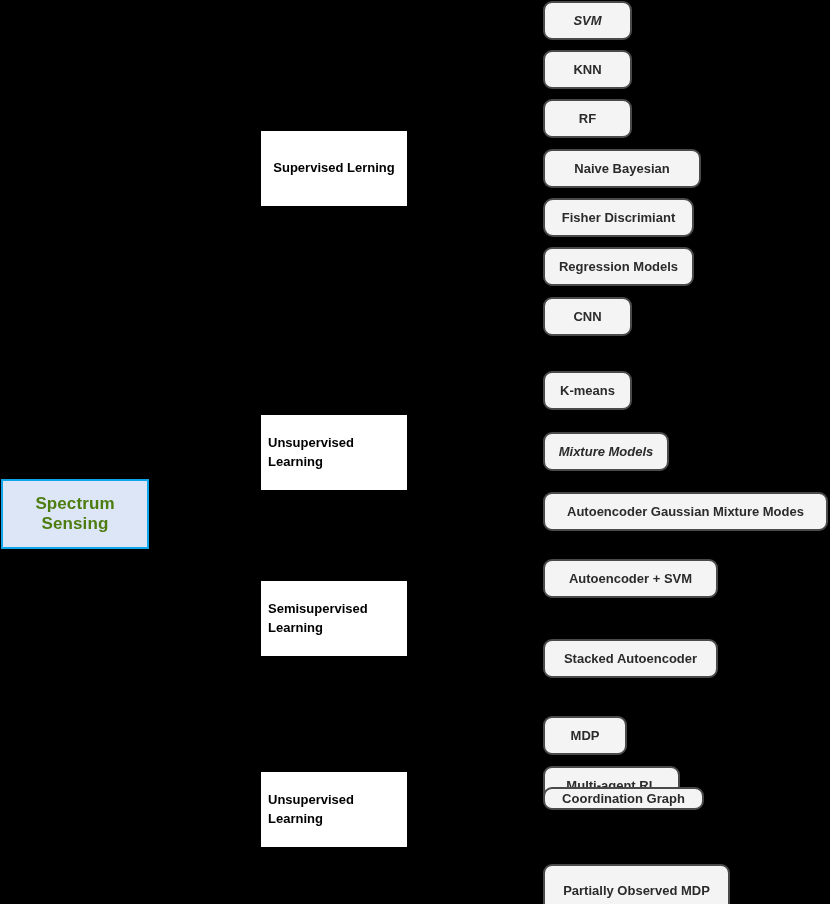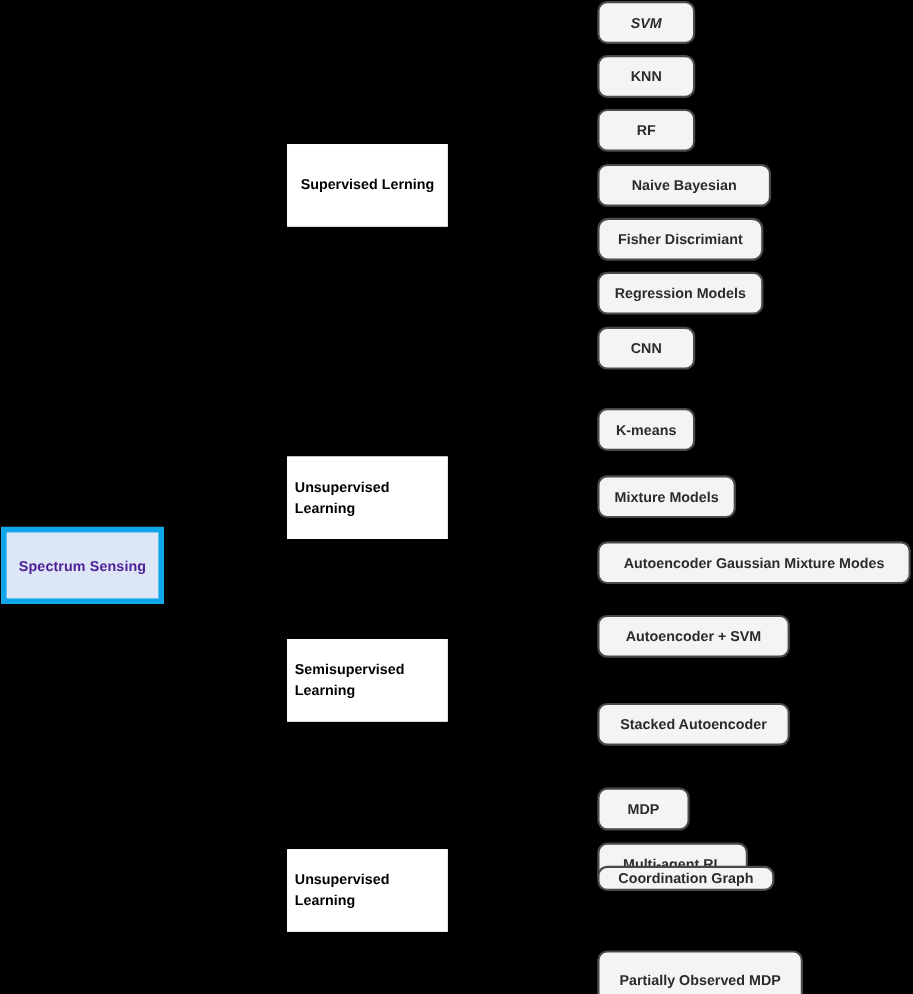--- a/index.html
+++ b/index.html
@@ -16,27 +16,27 @@
     height: 904px;
     background: #000000;
     overflow: hidden;
   }
 
   
   .root-node {
     position: absolute;
     box-sizing: border-box;
     background: #dce6f6;
-    border: 5px solid #0ea5e9;
+    border: 2px solid #0ea5e9;
     display: flex;
     align-items: center;
     justify-content: center;
     text-align: center;
-    color: #4c1d95;
-    font-size: 13px;
+    color: #4d7c0f;
+    font-size: 17px;
     font-weight: bold;
     letter-spacing: 0.1px;
   }
 
   
   .cat-node {
     position: absolute;
     box-sizing: border-box;
     background: #ffffff;
     border: 1px solid #ffffff;
@@ -124,21 +124,21 @@
   <div class="leaf-node" style="left:543px; top:50px; width:89px; height:39px;">KNN</div>
   <div class="leaf-node" style="left:543px; top:99px; width:89px; height:39px;">RF</div>
   <div class="leaf-node" style="left:543px; top:149px; width:158px; height:39px;">Naive Bayesian</div>
   <div class="leaf-node" style="left:543px; top:198px; width:151px; height:39px;border-radius:10px;">Fisher Discrimiant</div>
   <div class="leaf-node" style="left:543px; top:247px; width:151px; height:39px;">Regression Models</div>
   <div class="leaf-node" style="left:543px; top:297px; width:89px; height:39px;">CNN</div>
 
   <div class="cat-node" style="left:261px; top:415px; width:146px; height:75px;">Unsupervised Learning</div>
 
   <div class="leaf-node" style="left:543px; top:371px; width:89px; height:39px;">K-means</div>
-  <div class="leaf-node" style="left:543px; top:432px; width:126px; height:39px;">Mixture Models</div>
+  <div class="leaf-node" style="left:543px; top:432px; width:126px; height:39px;font-style:italic;">Mixture Models</div>
   <div class="leaf-node" style="left:543px; top:492px; width:285px; height:39px;">Autoencoder Gaussian Mixture Modes</div>
 
   <div class="cat-node" style="left:261px; top:581px; width:146px; height:75px;">Semisupervised Learning</div>
 
   <div class="leaf-node" style="left:543px; top:559px; width:175px; height:39px;">Autoencoder + SVM</div>
   <div class="leaf-node" style="left:543px; top:639px; width:175px; height:39px;">Stacked Autoencoder</div>
 
   <div class="cat-node" style="left:261px; top:772px; width:146px; height:75px;">Unsupervised Learning</div>
 
   <div class="leaf-node" style="left:543px; top:716px; width:84px; height:39px;">MDP</div>

